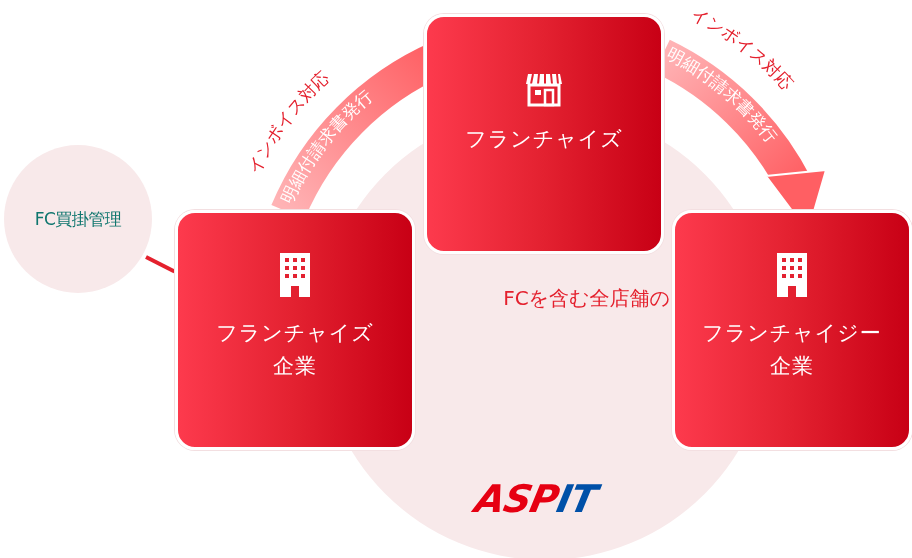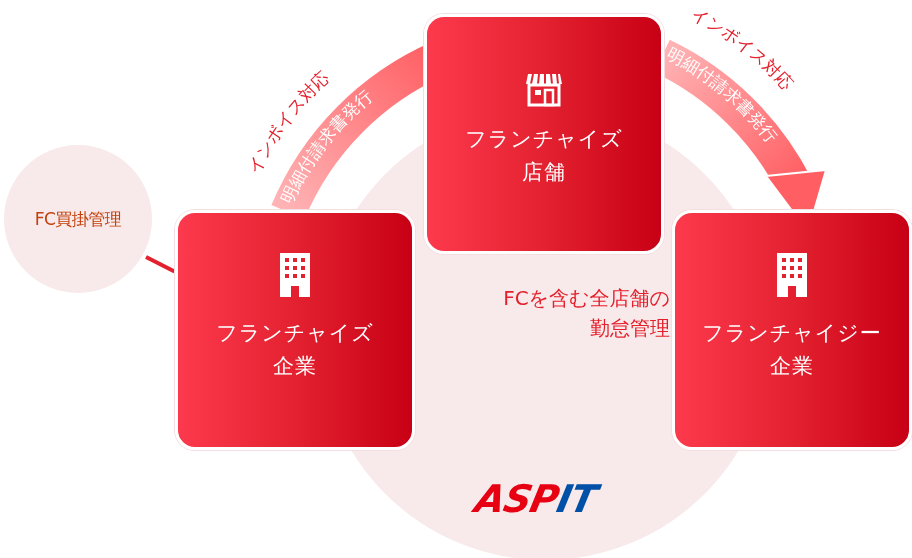--- a/index.html
+++ b/index.html
@@ -4,21 +4,21 @@
 <style>
   html, body { margin: 0; padding: 0; background: #ffffff; }
   body { width: 912px; height: 558px; position: relative; overflow: hidden;
          font-family: "DejaVu Sans", sans-serif; }
   .layer { position: absolute; left: 0; top: 0; }
   .big-circle { position: absolute; left: 319px; top: 108px; width: 452px; height: 452px;
                 border-radius: 50%; background: #f8e9ea; }
   .fc-circle { position: absolute; left: 4px; top: 145px; width: 148px; height: 148px;
                border-radius: 50%; background: #f8e9ea; display: flex; align-items: center;
                justify-content: center; }
-  .fc-circle span { color: #c2410c; font-size: 17px; letter-spacing: -0.5px; }
+  .fc-circle span { color: #0f766e; font-size: 17px; letter-spacing: -0.5px; }
   .card { position: absolute; border-radius: 20px; box-sizing: border-box;
           background: linear-gradient(90deg, #fd3a4d 0%, #e32130 50%, #c80015 100%);
           border: 3px solid #ffffff; box-shadow: 0 0 0 1px #f3dfe1;
           display: flex; flex-direction: column; align-items: center; color: #fff; }
   .card .icon { margin-top: 44px; height: 40px; display: flex; align-items: flex-end; }
   .card .label { margin-top: 20px; font-size: 21px; line-height: 33px; text-align: center;
                  letter-spacing: 1px; }
   .card-store { left: 424px; top: 14px; width: 240px; height: 240px; }
   .card-store .icon { margin-top: 50px; }
   .card-store .label { margin-top: 16px; }
@@ -89,21 +89,20 @@
     <svg width="38" height="36" viewBox="0 0 38 36">
       <path d="M3 3 H35 L37 13 H1 Z" fill="#fff"></path>
       <path d="M8 3 L6 13 M14 3 L13 13 M20 3 V13 M26 3 L27 13 M32 3 L33 13" stroke="#e32130" stroke-width="2"></path>
       <rect x="4" y="14" width="30" height="20" fill="none" stroke="#fff" stroke-width="3"></rect>
       <rect x="10" y="19" width="6" height="5" fill="#fff"></rect>
       <rect x="20" y="19" width="8" height="15" fill="none" stroke="#fff" stroke-width="2.5"></rect>
     </svg>
   </div>
   <div class="label">
     <div>フランチャイズ</div>
-    <div>店舗</div>
   </div>
 </div>
 
 <div class="card card-franchisor">
   <div class="icon">
     <svg width="30" height="44" viewBox="0 0 30 44">
       <rect x="0" y="0" width="30" height="44" fill="#fff"></rect>
       <g fill="#e32130">
         <rect x="5" y="5" width="4" height="4"></rect>
           <rect x="13" y="5" width="4" height="4"></rect>
@@ -143,18 +142,17 @@
     </svg>
   </div>
   <div class="label">
     <div>フランチャイジー</div>
     <div>企業</div>
   </div>
 </div>
 
 <div class="center-text">
   <div>FCを含む全店舗の</div>
-  <div>勤怠管理</div>
 </div>
 
 <div class="logo">
   <span class="asp">ASP</span><span class="it">IT</span>
 </div>
 
 </body></html>

